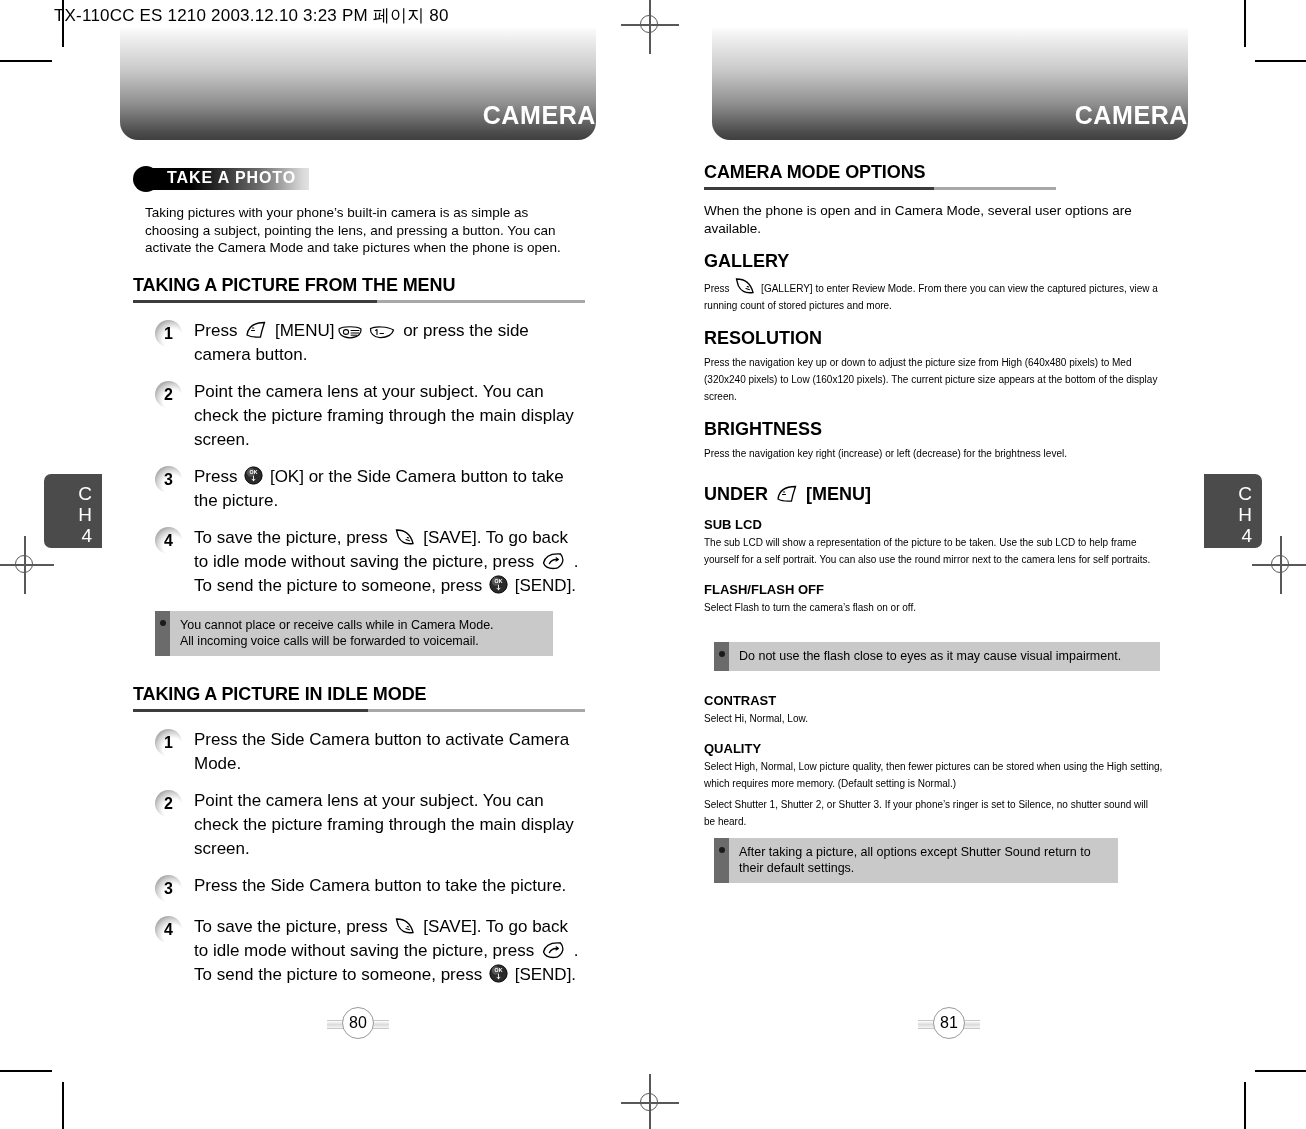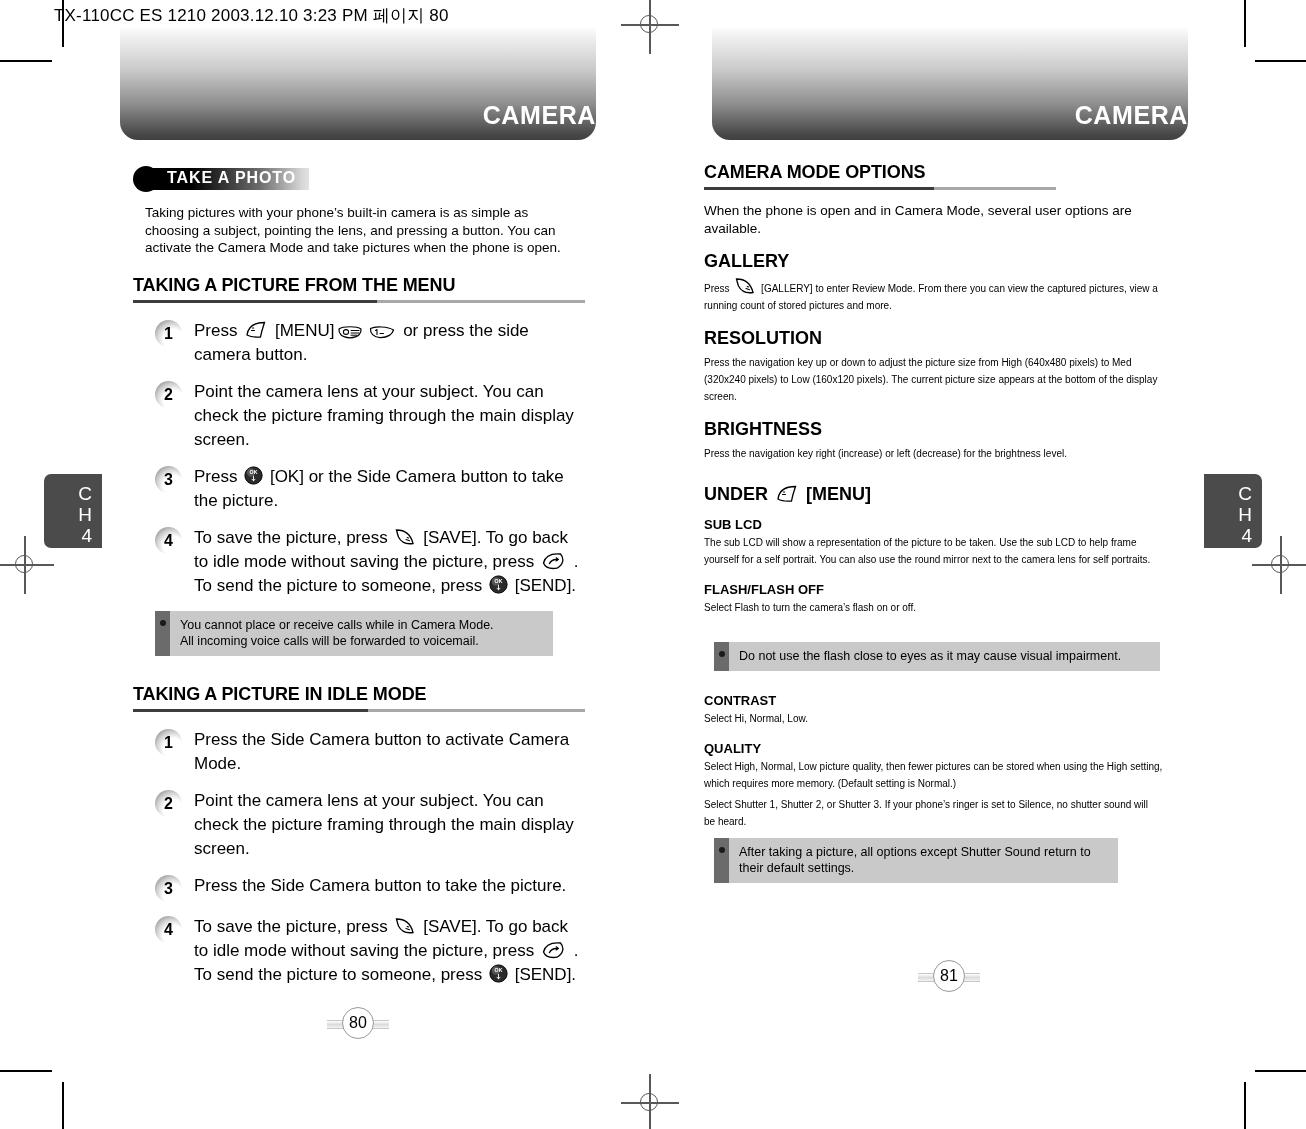--- a/index.html
+++ b/index.html
@@ -484,17 +484,17 @@
   <p class="p" style="width:462px;">Select High, Normal, Low picture quality, then fewer pictures can be stored when using the High setting, which requires more memory. (Default setting is Normal.)</p>
 
   <p class="p" style="width:450px;">Select Shutter 1, Shutter 2, or Shutter 3. If your phone’s ringer is set to Silence, no shutter sound will be heard.</p>
 
   <div class="note" style="margin:8px 0 0 10px;width:404px;">
     <div class="tab"></div>
     <div class="msg">After taking a picture, all options except Shutter Sound return to their default settings.</div>
   </div>
 </div>
 
-<div class="pagenum" style="left:917px;top:958px;">
+<div class="pagenum" style="left:917px;top:1005px;">
   <div class="wing l"></div>
     <div class="wing r"></div>
   <div class="circ">81</div>
 </div>
 
 </body></html>

